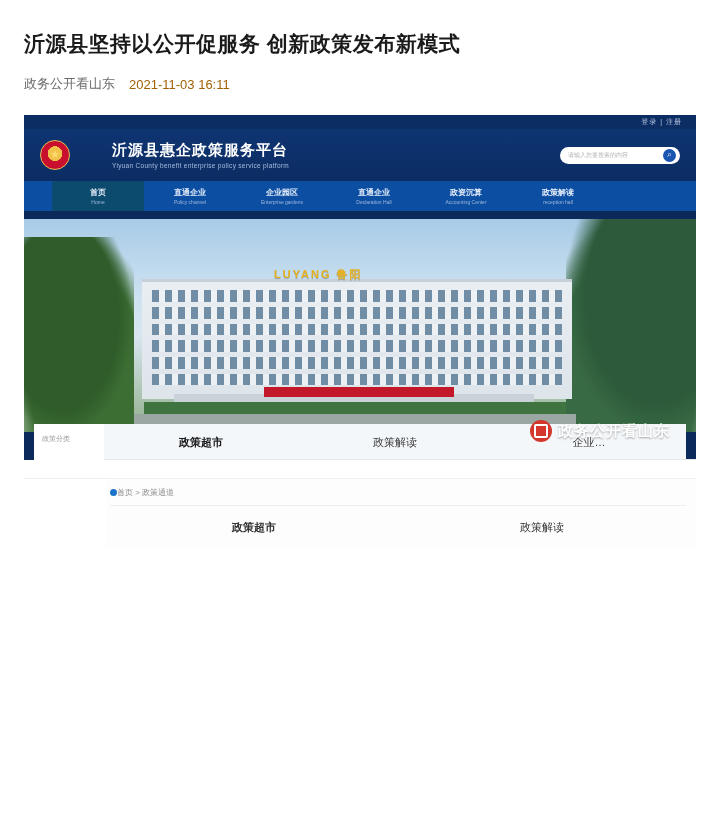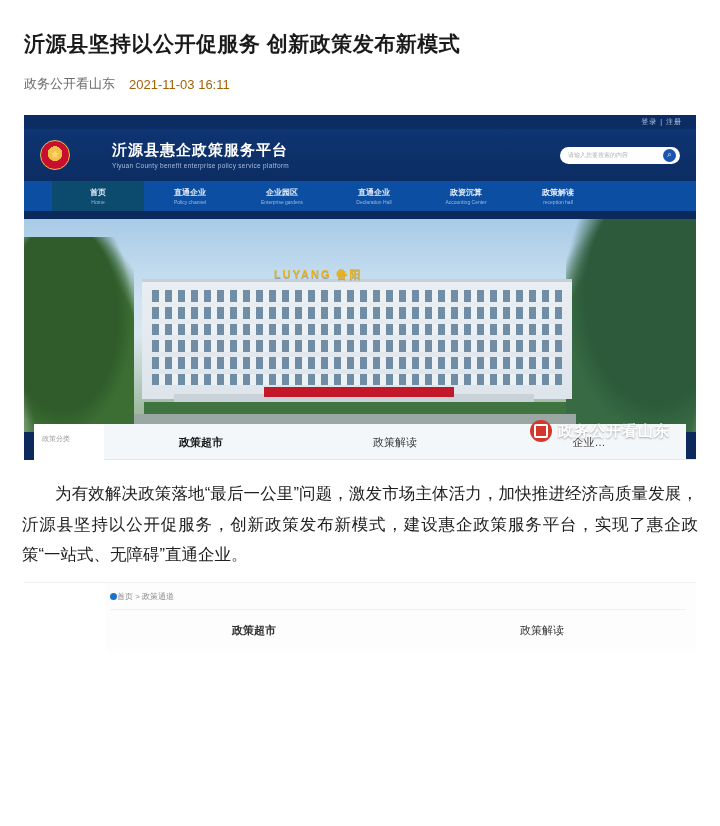--- a/index.html
+++ b/index.html
@@ -386,21 +386,20 @@
     </div>
     <div class="tabs-underline"></div>
 
     <div class="watermark">
       <div class="wm-logo"></div>
       <div class="wm-text">政务公开看山东</div>
     </div>
   </div>
 
   <div class="body-text">
-    <p>为有效解决政策落地“最后一公里”问题，激发市场主体活力，加快推进经济高质量发展，沂源县坚持以公开促服务，创新政策发布新模式，建设惠企政策服务平台，实现了惠企政策“一站式、无障碍”直通企业。</p>
   </div>
 
   <div class="lower-shot">
     <div class="lower-rail"></div>
     <div class="crumb">
       <span class="crumb-dot"></span>
       <span>首页 &gt; 政策通道</span>
     </div>
     <div class="lower-sep"></div>
     <div class="lower-tabs">

